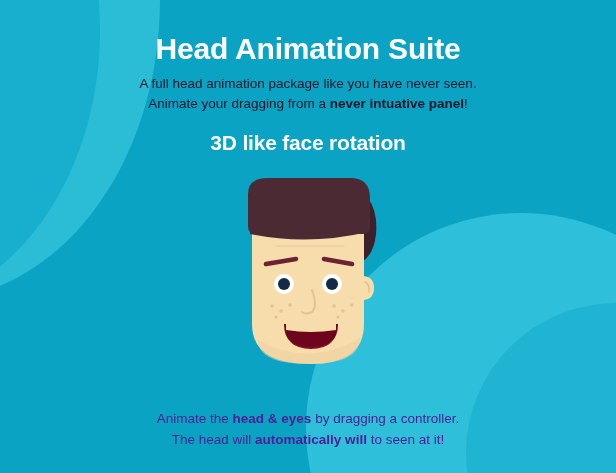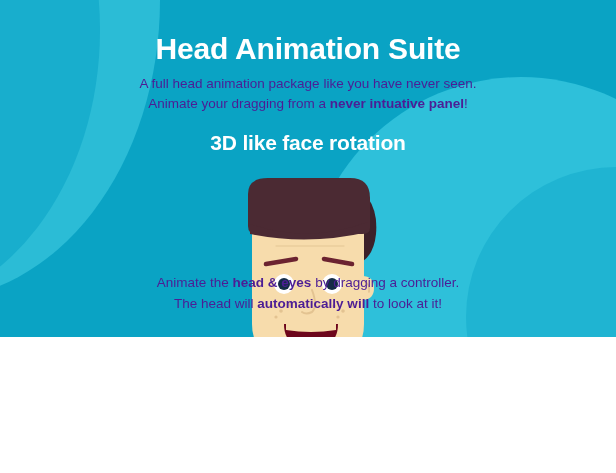--- a/index.html
+++ b/index.html
@@ -7,21 +7,21 @@
 
   html, body {
     width:616px; height:473px;
     overflow:hidden;
     font-family:"Liberation Sans", sans-serif;
   }
 
   #banner{
     position:relative;
     width:616px;
-    height:337px;
+    height:473px;
     background:#0aa3c4;
     overflow:hidden;
   }
 
   
   .bg-layer{ position:absolute; inset:0; overflow:hidden; pointer-events:none; }
 
   .wave-tl{
     position:absolute;
     width:460px; height:600px;
@@ -58,21 +58,21 @@
     font-size:30px;
     font-weight:bold;
     color:#ffffff;
     letter-spacing:-0.2px;
     padding-top:32px;
     line-height:1.1;
   }
 
   .subtitle{
     font-size:13.5px;
-    color:#4c1d95;
+    color:#0f172a;
     line-height:1.45;
     margin-top:9px;
     font-weight:normal;
   }
   .subtitle b{ font-weight:bold; }
 
   .feature{
     font-size:21px;
     font-weight:bold;
     color:#ffffff;
@@ -169,16 +169,16 @@
 
       <path d="M56 152 L110 152 Q110 176 83 176 Q56 176 56 152 Z" fill="#6d061c"></path>
       <path d="M58 152 L108 152 L108 158 Q83 162 58 158 Z" fill="#f7dcac"></path>
       <path d="M62 170 Q83 180 104 170 Q96 177 83 177 Q70 177 62 170 Z" fill="#8a0a25"></path>
 
     </svg>
   </div>
 
   <div class="footer">
     <span>Animate the </span><b>head &amp; eyes</b><span> by dragging a controller.</span><br>
-    <span>The head will </span><b>automatically will</b><span> to look at it!</span>
+    <span>The head will </span><b>automatically will</b><span> to seen at it!</span>
   </div>
 
 </div>
 
 </body></html>

